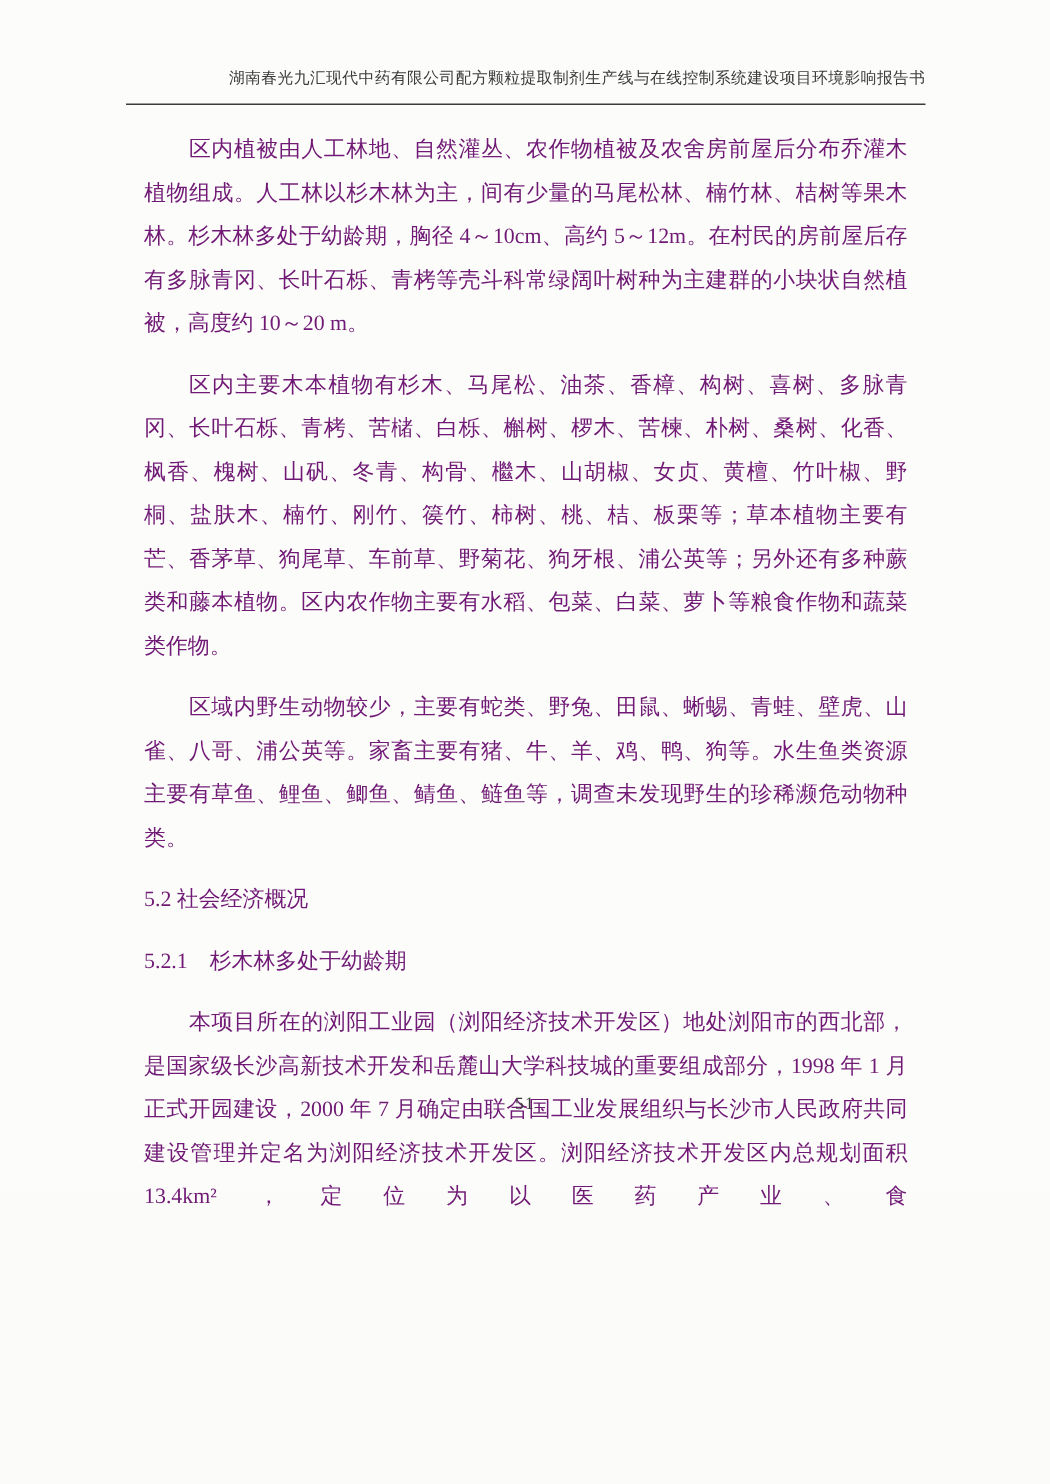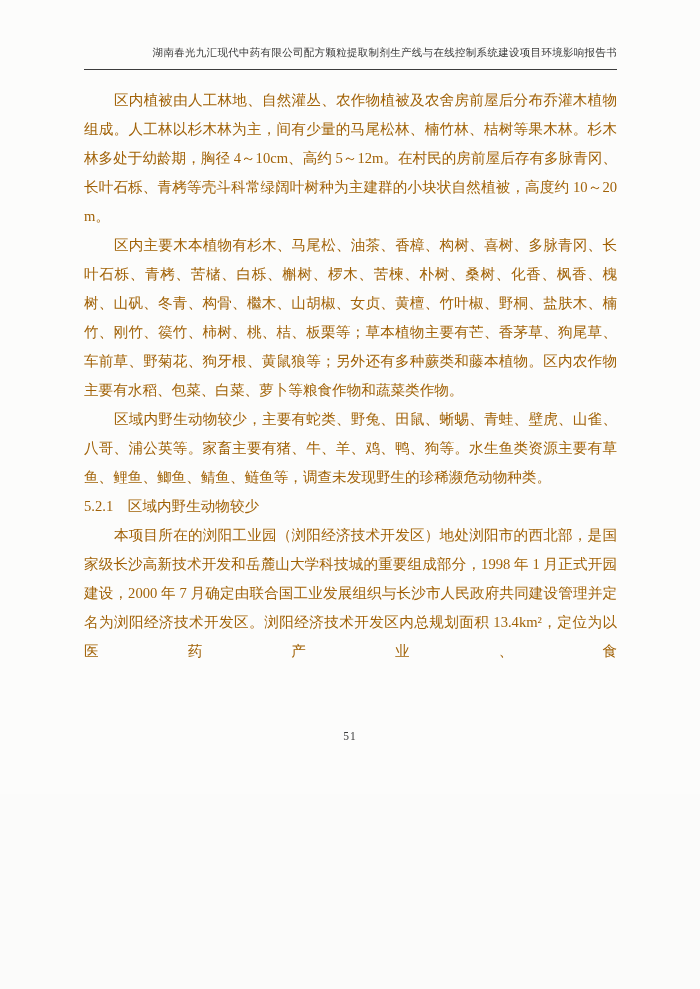--- a/index.html
+++ b/index.html
@@ -31,27 +31,27 @@
     margin-bottom: 9px;
   }
   .header-rule {
     height: 0;
     border-bottom: 1.6px solid #3c3c3c;
     margin-bottom: 16px;
   }
   .content p,
   .content h2,
   .content h3 {
-    margin: 0;
+    margin: 12px;
     font-size: 14.6px;
     font-weight: normal;
     line-height: 29px;
     text-align: justify;
     text-justify: inter-character;
-    color: #a16207;
+    color: #701a75;
   }
   .para {
     text-indent: 2.05em;
   }
   .para.continued {
     text-align-last: justify;
   }
   .heading {
     text-align: left;
     text-indent: 0;
@@ -75,23 +75,24 @@
 
 <div class="page">
 
   <div class="header">
     <div class="header-title">湖南春光九汇现代中药有限公司配方颗粒提取制剂生产线与在线控制系统建设项目环境影响报告书</div>
     <div class="header-rule"></div>
   </div>
 
   <div class="content">
     <p class="para">区内植被由人工林地、自然灌丛、农作物植被及农舍房前屋后分布乔灌木植物组成。人工林以杉木林为主，间有少量的马尾松林、楠竹林、桔树等果木林。杉木林多处于幼龄期，胸径 4～10cm、高约 5～12m。在村民的房前屋后存有多脉青冈、长叶石栎、青栲等壳斗科常绿阔叶树种为主建群的小块状自然植被，高度约 10～20 m。</p>
-    <p class="para">区内主要木本植物有杉木、马尾松、油茶、香樟、构树、喜树、多脉青冈、长叶石栎、青栲、苦槠、白栎、槲树、椤木、苦楝、朴树、桑树、化香、枫香、槐树、山矾、冬青、构骨、檵木、山胡椒、女贞、黄檀、竹叶椒、野桐、盐肤木、楠竹、刚竹、篌竹、柿树、桃、桔、板栗等；草本植物主要有芒、香茅草、狗尾草、车前草、野菊花、狗牙根、黄鼠狼等；另外还有多种蕨类和藤本植物。区内农作物主要有水稻、包菜、白菜、萝卜等粮食作物和蔬菜类作物。</p>
+    <p class="para">区内主要木本植物有杉木、马尾松、油茶、香樟、构树、喜树、多脉青冈、长叶石栎、青栲、苦槠、白栎、槲树、椤木、苦楝、朴树、桑树、化香、枫香、槐树、山矾、冬青、构骨、檵木、山胡椒、女贞、黄檀、竹叶椒、野桐、盐肤木、楠竹、刚竹、篌竹、柿树、桃、桔、板栗等；草本植物主要有芒、香茅草、狗尾草、车前草、野菊花、狗牙根、浦公英等；另外还有多种蕨类和藤本植物。区内农作物主要有水稻、包菜、白菜、萝卜等粮食作物和蔬菜类作物。</p>
     <p class="para">区域内野生动物较少，主要有蛇类、野兔、田鼠、蜥蜴、青蛙、壁虎、山雀、八哥、浦公英等。家畜主要有猪、牛、羊、鸡、鸭、狗等。水生鱼类资源主要有草鱼、鲤鱼、鲫鱼、鲭鱼、鲢鱼等，调查未发现野生的珍稀濒危动物种类。</p>
-    <h3 class="heading">5.2.1　区域内野生动物较少</h3>
+    <h2 class="heading">5.2 社会经济概况</h2>
+    <h3 class="heading">5.2.1　杉木林多处于幼龄期</h3>
     <p class="para continued">本项目所在的浏阳工业园（浏阳经济技术开发区）地处浏阳市的西北部，是国家级长沙高新技术开发和岳麓山大学科技城的重要组成部分，1998 年 1 月正式开园建设，2000 年 7 月确定由联合国工业发展组织与长沙市人民政府共同建设管理并定名为浏阳经济技术开发区。浏阳经济技术开发区内总规划面积 13.4km²，定位为以医药产业、食</p>
   </div>
 
   <div class="footer">
     <span class="page-number">51</span>
   </div>
 
 </div>
 
 </body></html>

